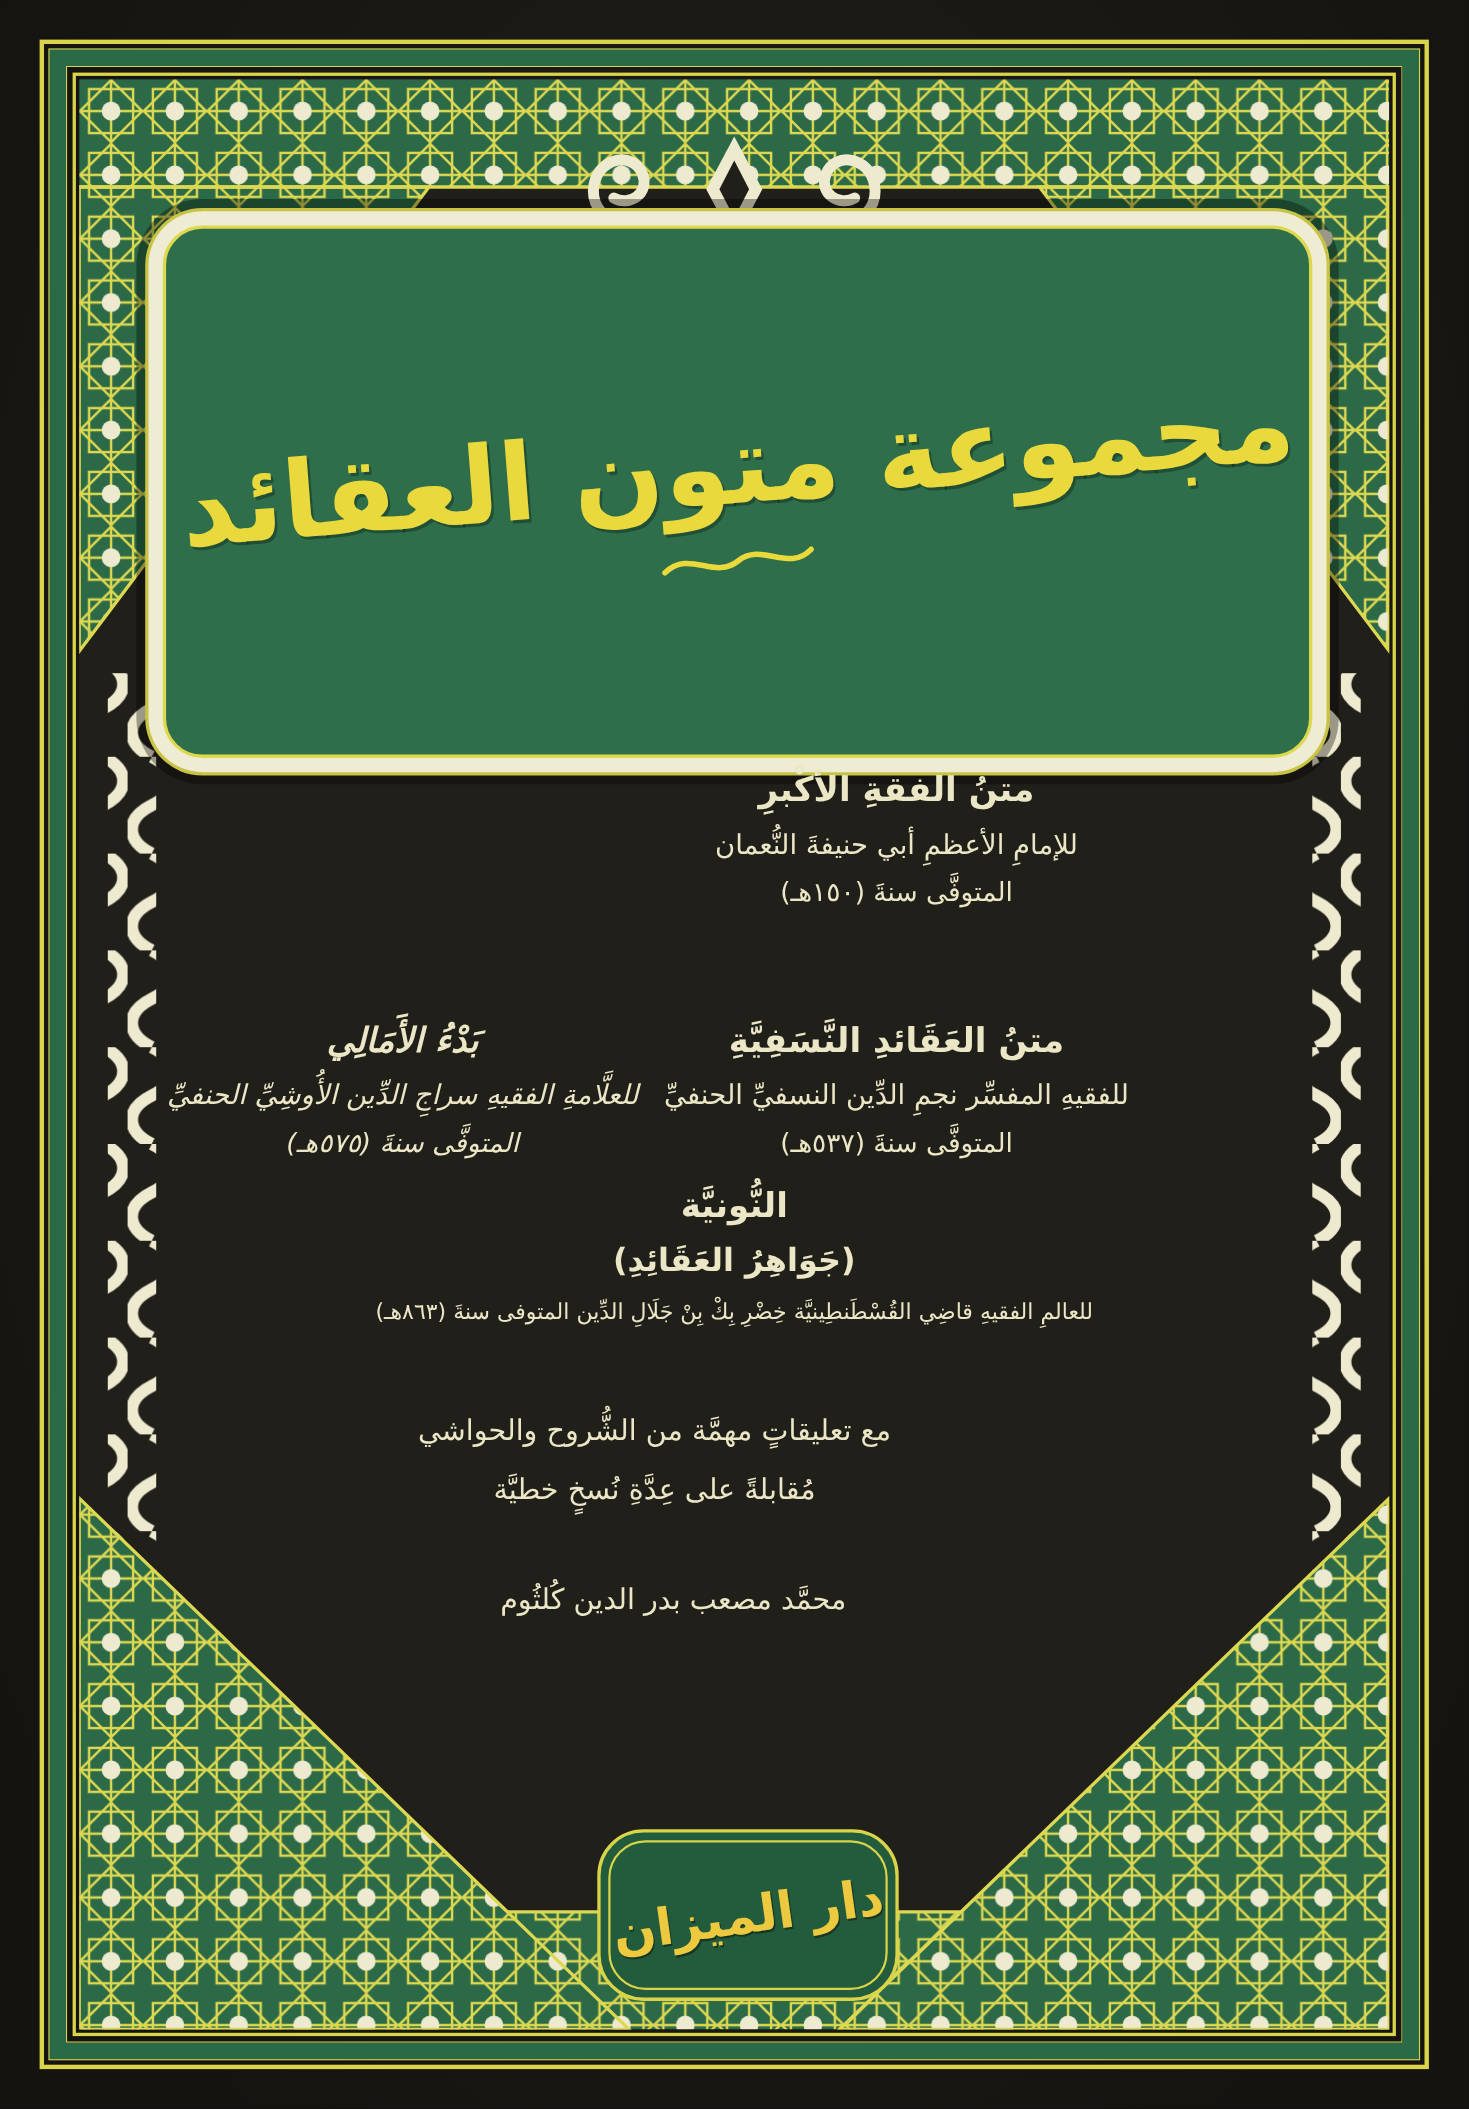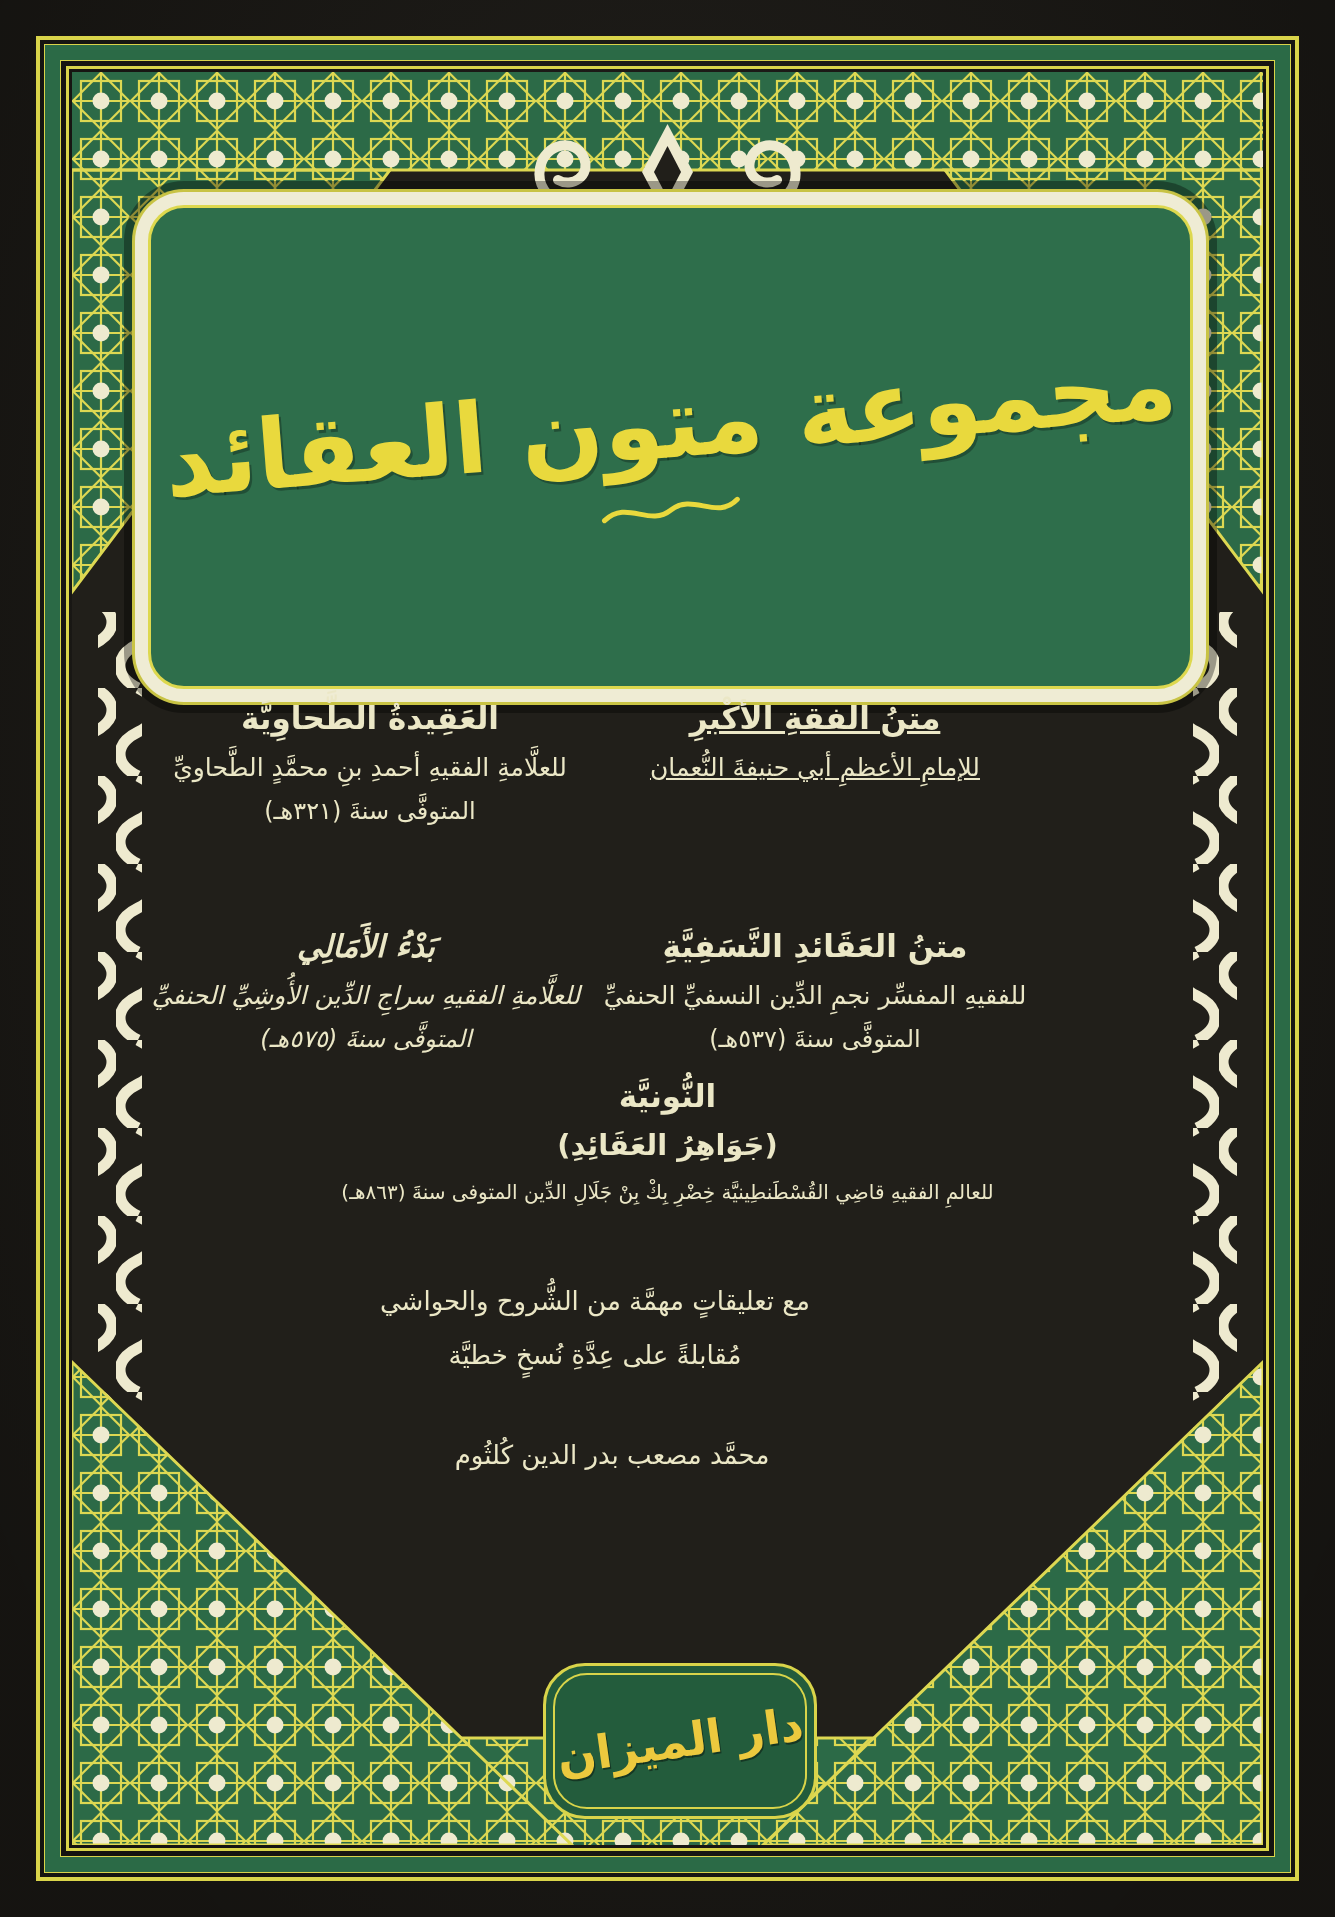--- a/index.html
+++ b/index.html
@@ -29,21 +29,21 @@
     font-size:97px;font-weight:bold;color:#e9d93d;white-space:nowrap;
     transform:rotate(-4.5deg);letter-spacing:2px;
     text-shadow:2px 3px 0 rgba(0,0,0,0.28);
   }
   .flourish{margin-top:14px;transform:rotate(-4deg);}
   
   .work,.center-work,.notes,.credits{position:absolute;text-align:center;color:#ebe7c6;z-index:4;}
   .w-title{font-size:31px;font-weight:bold;margin:0 0 17px;}
   .w-author{font-size:25px;margin:0 0 15px;}
   .w-death{font-size:24px;margin:0;}
-  .w-r1{left:580px;top:700px;width:470px;text-decoration:underline;}
+  .w-r1{left:580px;top:700px;width:470px;}
   .w-l1{left:140px;top:700px;width:460px;}
   .w-r2{left:580px;top:928px;width:470px;}
   .w-l2{left:136px;top:928px;width:460px;font-style:italic;}
   .center-work{left:150px;top:1078px;width:1035px;}
   .cw-title{font-size:31px;font-weight:bold;margin:0 0 14px;}
   .cw-sub{font-size:29px;font-weight:bold;margin:0 0 18px;}
   .cw-line{font-size:20px;margin:0;}
   .notes{left:95px;top:1286px;width:1000px;}
   .notes p{font-size:26px;margin:0 0 24px;}
   .credits{left:112px;top:1440px;width:1000px;}
@@ -123,27 +123,23 @@
   <div class="title-panel">
     <div class="main-title" dir="rtl" lang="ar">مجموعة متون العقائد</div>
     <svg class="flourish" width="150" height="34" viewBox="0 0 150 34" aria-hidden="true">
       <path d="M8,22 C32,2 52,32 75,16 C98,0 120,30 142,10" stroke="#e9d93d" stroke-width="5" fill="none" stroke-linecap="round"></path>
     </svg>
   </div>
 
   <section class="work w-r1" dir="rtl" lang="ar">
     <h2 class="w-title">متنُ الفقةِ الأكْبرِ</h2>
     <p class="w-author">للإمامِ الأعظمِ أبي حنيفةَ النُّعمان</p>
+    <p class="w-death">المتوفَّى سنةَ (١٥٠هـ)</p>
   </section>
 
-  <section class="work w-l1" dir="rtl" lang="ar">
-    <h2 class="w-title">العَقِيدةُ الطَّحاوِيَّة</h2>
-    <p class="w-author">للعلَّامةِ الفقيهِ أحمدِ بنِ محمَّدٍ الطَّحاويِّ</p>
-    <p class="w-death">المتوفَّى سنةَ (٣٢١هـ)</p>
-  </section>
 
   <section class="work w-r2" dir="rtl" lang="ar">
     <h2 class="w-title">متنُ العَقَائدِ النَّسَفِيَّةِ</h2>
     <p class="w-author">للفقيهِ المفسِّر نجمِ الدِّين النسفيِّ الحنفيِّ</p>
     <p class="w-death">المتوفَّى سنةَ (٥٣٧هـ)</p>
   </section>
 
   <section class="work w-l2" dir="rtl" lang="ar">
     <h2 class="w-title">بَدْءُ الأَمَالِي</h2>
     <p class="w-author">للعلَّامةِ الفقيهِ سراجِ الدِّين الأُوشِيِّ الحنفيِّ</p>

